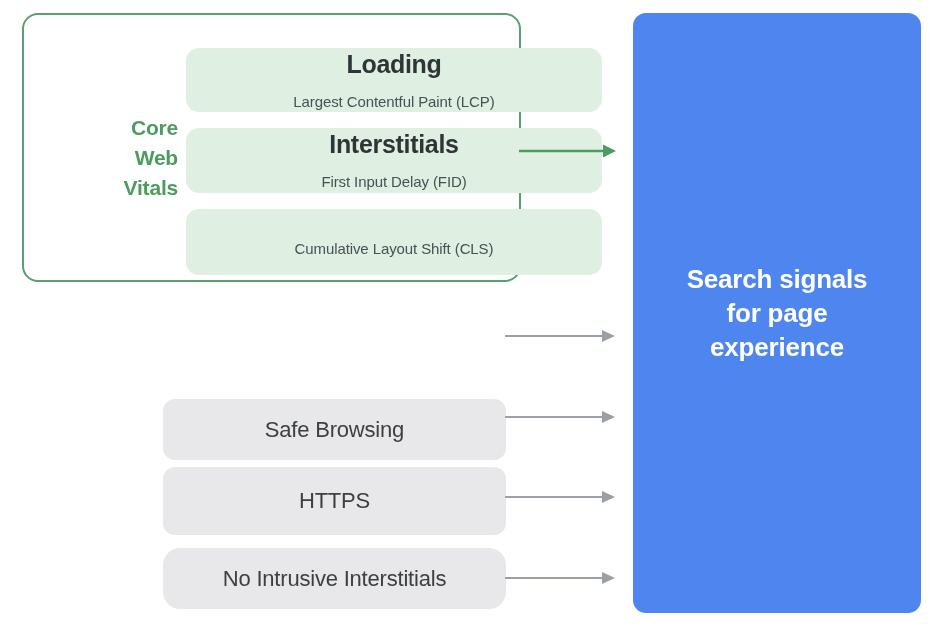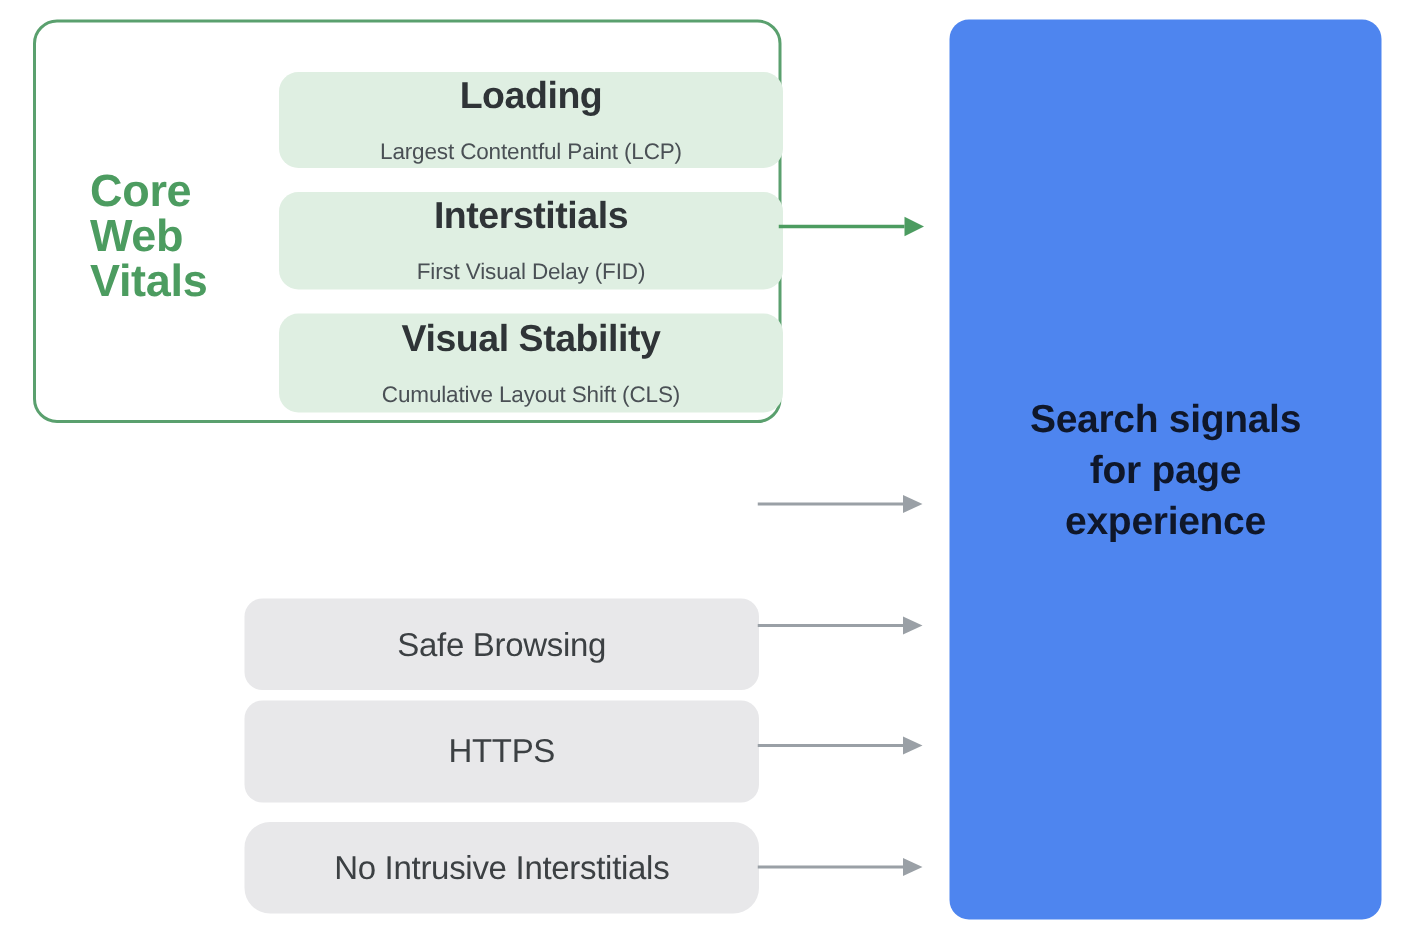--- a/index.html
+++ b/index.html
@@ -29,34 +29,34 @@
     box-sizing: border-box;
     border: 2px solid #5aa06e;
     border-radius: 16px;
     background: #ffffff;
   }
   .cwv-label {
     position: absolute;
     left: 36px;
     top: 98px;
     width: 118px;
-    text-align: left;
+    text-align: right;
     color: #4c9c60;
-    font-size: 30px;
+    font-size: 21px;
     font-weight: bold;
     line-height: 30px;
     letter-spacing: -0.2px;
   }
   .cwv-label span { display: block; }
 
   
   .metric-card {
     position: absolute;
     left: 162px;
-    width: 336px;
+    width: 416px;
     background: #dfefe2;
     border-radius: 13px;
     box-sizing: border-box;
     display: flex;
     flex-direction: column;
     align-items: center;
     justify-content: center;
   }
   .metric-card.m0 { top: 33px;  height: 64px; }
   .metric-card.m1 { top: 113px; height: 65px; }
@@ -118,21 +118,21 @@
     top: 13px;
     width: 288px;
     height: 600px;
     background: #4e85ef;
     border-radius: 13px;
     display: flex;
     align-items: center;
     justify-content: center;
   }
   .outcome-text {
-    color: #0f172a;
+    color: #ffffff;
     font-size: 26px;
     font-weight: bold;
     line-height: 34px;
     text-align: center;
     letter-spacing: -0.2px;
     padding: 0 26px;
   }
   .outcome-text span { display: block; }
 </style>
 </head>
@@ -148,25 +148,24 @@
       <span>Vitals</span>
     </div>
 
     <div class="metric-card m0">
       <div class="metric-title">Loading</div>
       <div class="metric-sub">Largest Contentful Paint (LCP)</div>
     </div>
 
     <div class="metric-card m1">
       <div class="metric-title">Interstitials</div>
-      <div class="metric-sub">First Visual Delay (FID)</div>
+      <div class="metric-sub">First Input Delay (FID)</div>
     </div>
 
     <div class="metric-card m2">
-      <div class="metric-title">Visual Stability</div>
       <div class="metric-sub">Cumulative Layout Shift (CLS)</div>
     </div>
 
   </div>
 
   <div class="signal-card s1">
     <div class="signal-label">Safe Browsing</div>
   </div>
   <div class="signal-card s2">
     <div class="signal-label">HTTPS</div>

